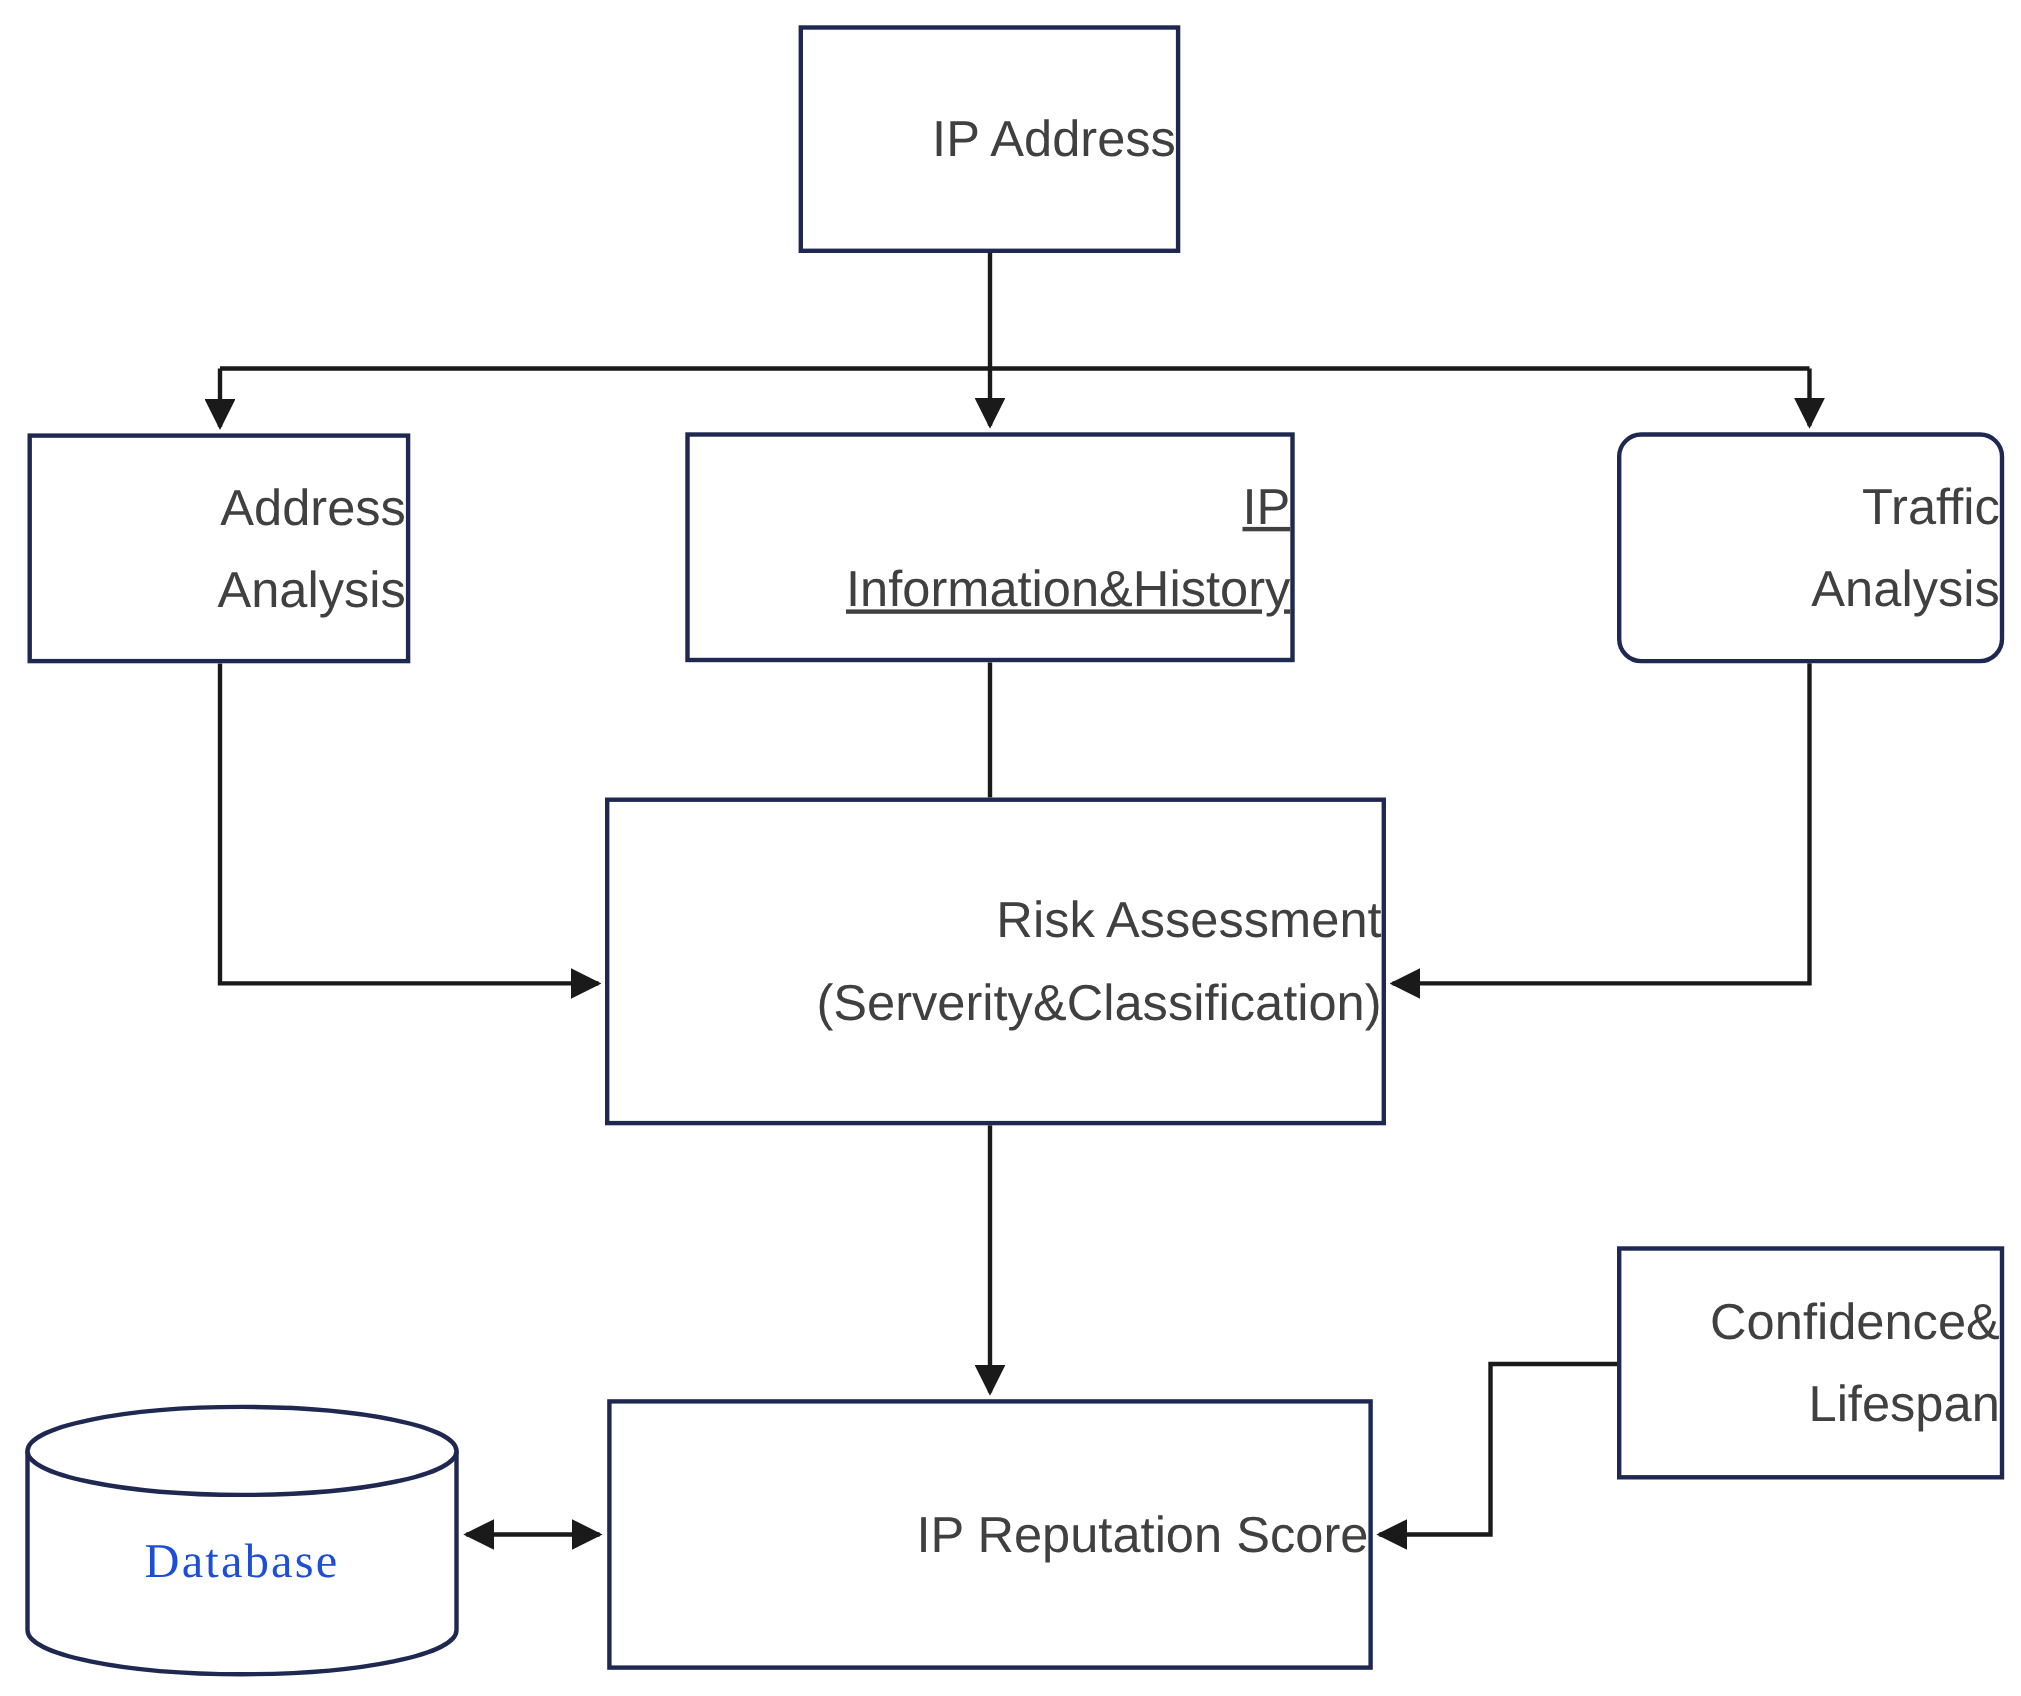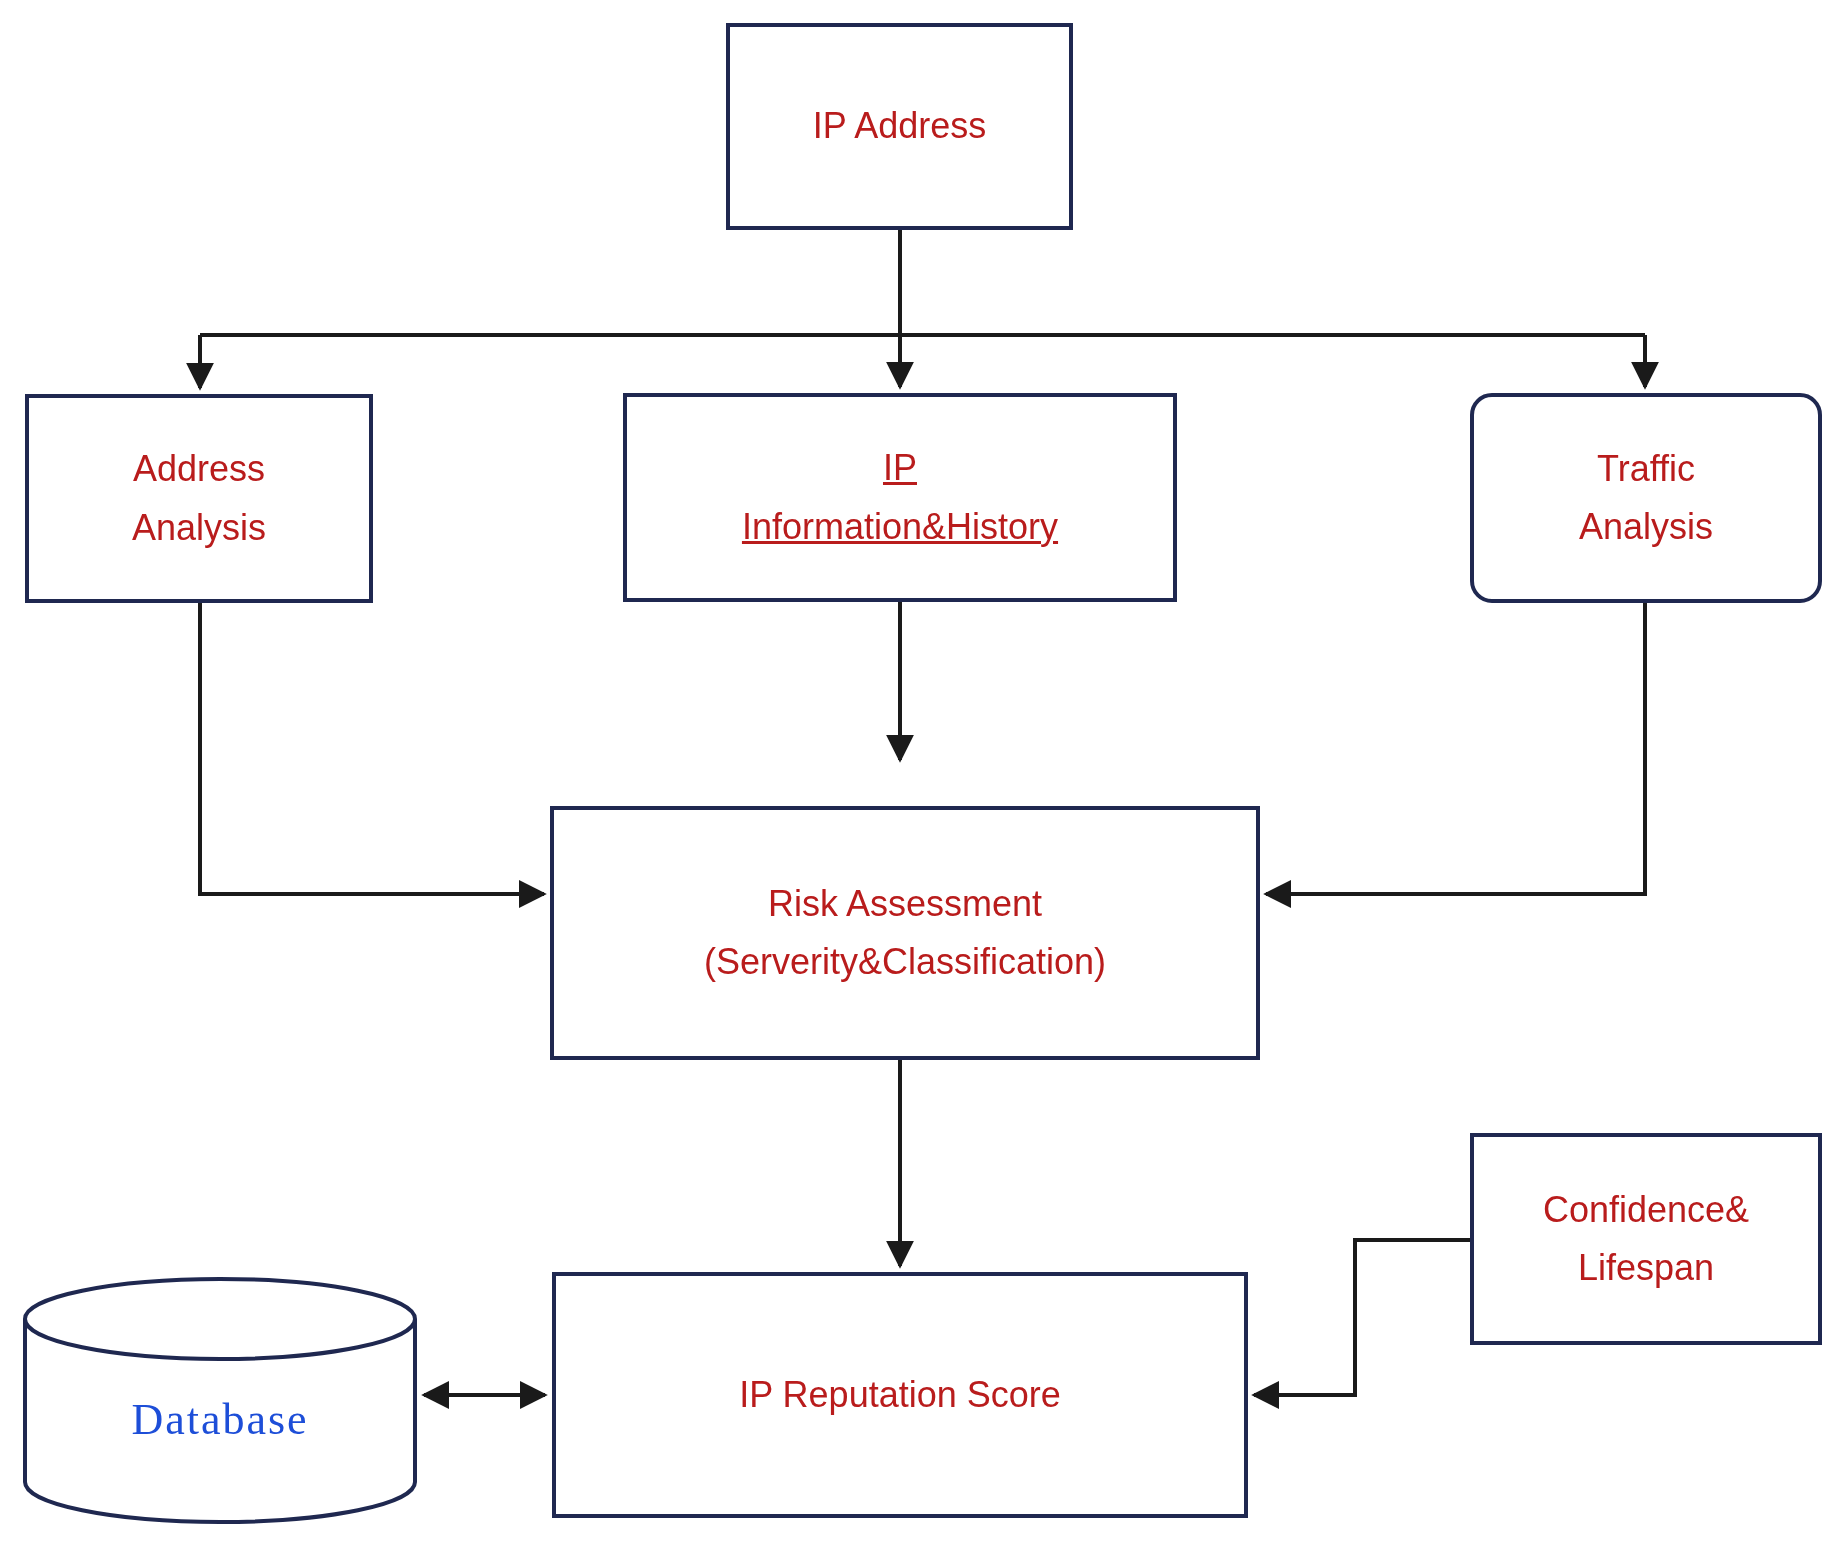--- a/index.html
+++ b/index.html
@@ -11,34 +11,34 @@
     overflow:hidden;
   }
   #wires{position:absolute;left:0;top:0;z-index:1;}
   .node{
     position:absolute;
     box-sizing:border-box;
     background:#ffffff;
     border:4px solid #1f2850;
     display:flex;
     flex-direction:column;
-    align-items:center;
+    align-items:flex-end;
     justify-content:center;
     text-align:center;
-    color:#b91c1c;
-    font-size:36px;
+    color:#404040;
+    font-size:46px;
     line-height:1.62;
     z-index:2;
   }
   .node span{display:block;white-space:nowrap;}
   #node-ip-address{left:726px;top:23px;width:347px;height:207px;}
   #node-malware{left:25px;top:394px;width:348px;height:209px;}
   #node-ip-info{left:623px;top:393px;width:554px;height:209px;text-decoration:underline;}
   #node-traffic{left:1470px;top:393px;width:352px;height:210px;border-radius:22px;}
-  #node-risk{left:550px;top:806px;width:710px;height:254px;}
+  #node-risk{left:550px;top:725px;width:710px;height:298px;}
   #node-confidence{left:1470px;top:1133px;width:352px;height:212px;}
   #node-ip-rep{left:552px;top:1272px;width:696px;height:246px;}
   #node-database-label{
     position:absolute;left:25px;top:1394px;width:390px;
     text-align:center;z-index:2;
     font-family:"Liberation Serif", serif;
     font-size:44px;color:#1d4ed8;letter-spacing:2px;
   }
 </style>
 </head>

